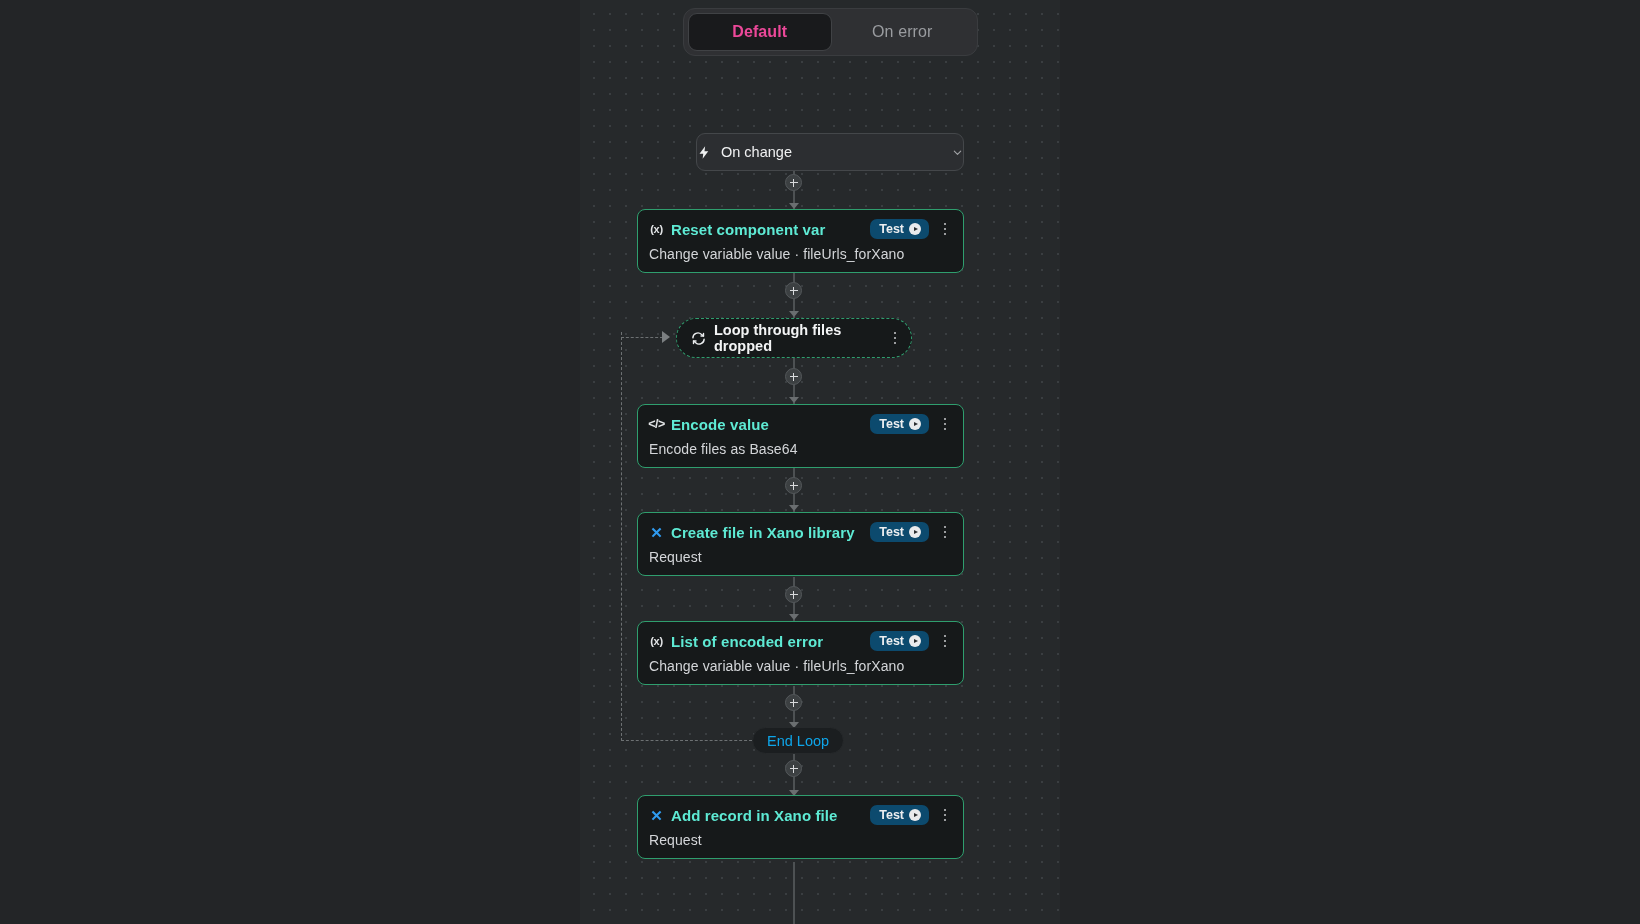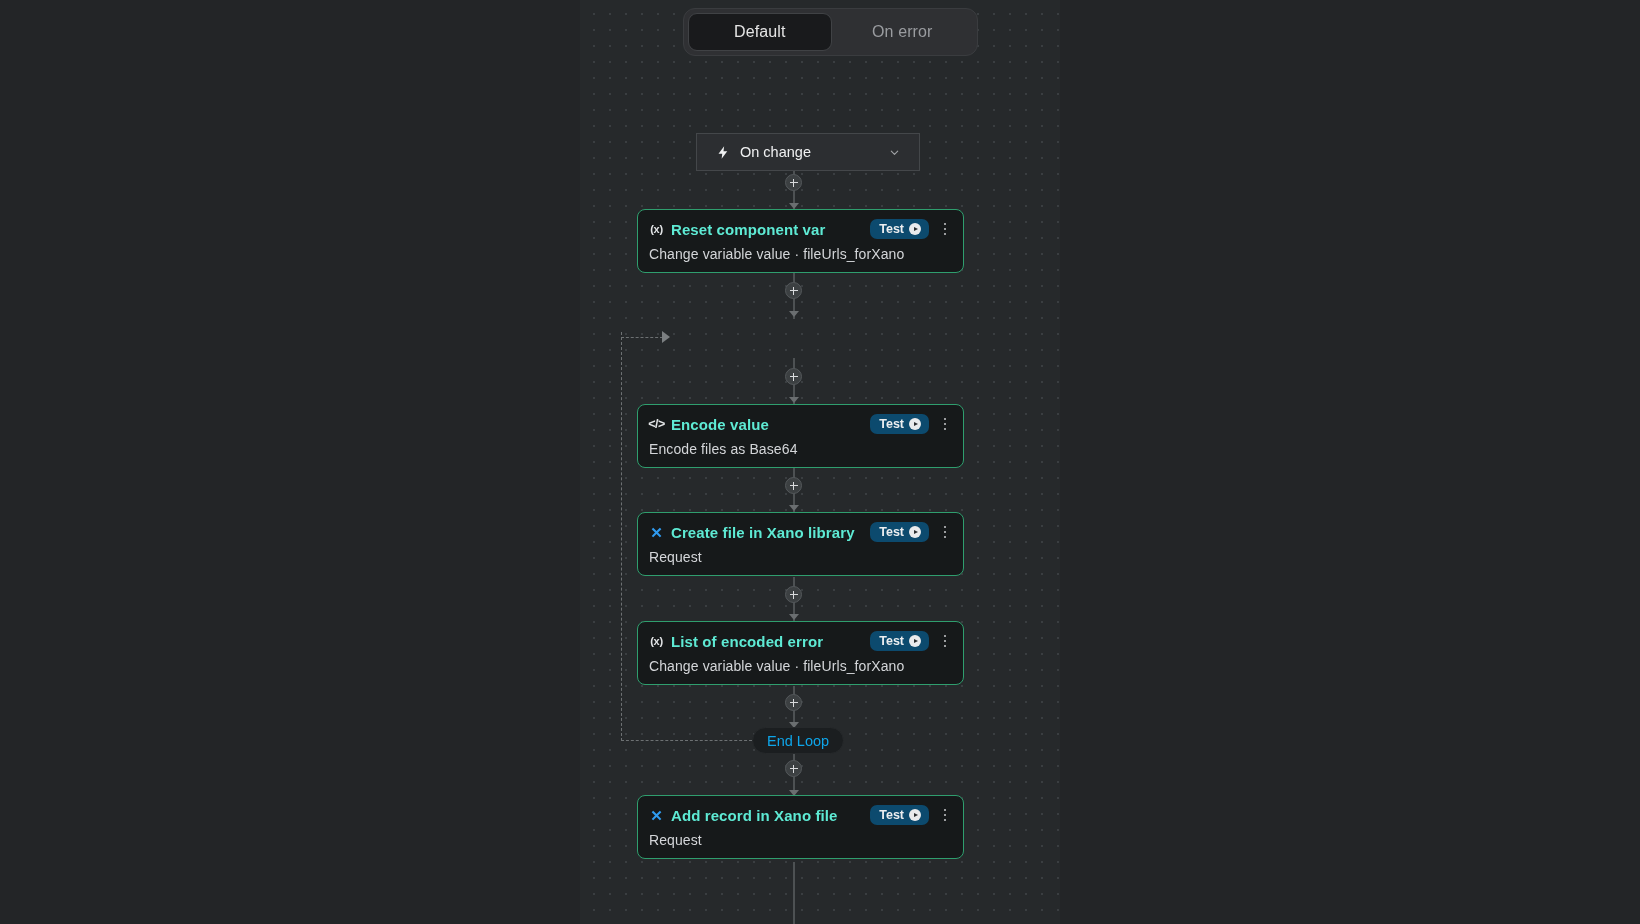--- a/index.html
+++ b/index.html
@@ -35,37 +35,37 @@
   .seg-btn {
     flex: 1; height: 100%;
     display: flex; align-items: center; justify-content: center;
     border-radius: 9px;
     font-size: 16px; letter-spacing: .1px;
     color: #9a9ca0; cursor: pointer;
     user-select: none;
   }
   .seg-btn.active {
     background: #191a1c;
-    color: #e5e5e5;
-    font-weight: 400;
+    color: #ec4899;
+    font-weight: 700;
     border: 1px solid #404245;
   }
 
   
   .flow { position: absolute; left: 0; top: 0; width: 1640px; height: 924px; }
 
   
   .trigger {
     position: absolute; left: 696px; top: 133px;
-    width: 224px; height: 38px;
+    width: 268px; height: 38px;
     background: #2c2e31;
     border: 1px solid #44474a;
-    border-radius: 0;
+    border-radius: 9px;
     display: flex; align-items: center;
-    padding: 0 19px;
+    padding: 0 0;
     color: #f0f1f2; font-size: 14.5px;
   }
   .trigger .bolt { width: 15px; height: 15px; margin-right: 9px; flex: 0 0 auto; display:flex; }
   .trigger .ttl { flex: 1; font-weight: 400; }
   .chev { width: 11px; height: 11px; opacity: .75; display:flex; }
 
   
   .card {
     position: absolute;
     width: 327px;
@@ -230,20 +230,36 @@
             <i></i>
           </span>
       </div>
       <div class="card-sub">Change variable value · fileUrls_forXano</div>
     </div>
 
     <div class="conn" style="top:273px; height:46px;"></div>
     <div class="plus" style="top:282px;"></div>
     <div class="arrow" style="top:311px;"></div>
 
+    <div class="loop-pill" style="left:676px; top:318px; width:236px;">
+      <span class="card-icon">
+        <svg viewBox="0 0 24 24" width="15" height="15" fill="none" stroke="#eceef0" stroke-width="2.2" stroke-linecap="round" stroke-linejoin="round">
+          <path d="M3 11a8 8 0 0 1 13.5-5.7L20 8"></path>
+            <path d="M20 4v4h-4"></path>
+          <path d="M21 13a8 8 0 0 1-13.5 5.7L4 16"></path>
+            <path d="M4 20v-4h4"></path>
+        </svg>
+      </span>
+      <span class="ltitle">Loop through files dropped</span>
+      <span class="kebab">
+          <i></i>
+          <i></i>
+          <i></i>
+        </span>
+    </div>
 
     <div class="conn" style="top:358px; height:46px;"></div>
     <div class="plus" style="top:368px;"></div>
     <div class="arrow" style="top:397px;"></div>
 
     <div class="card" style="left:637px; top:404px;">
       <div class="card-row">
         <span class="card-icon">
           <span class="codeicon">&lt;/&gt;</span>
         </span>

